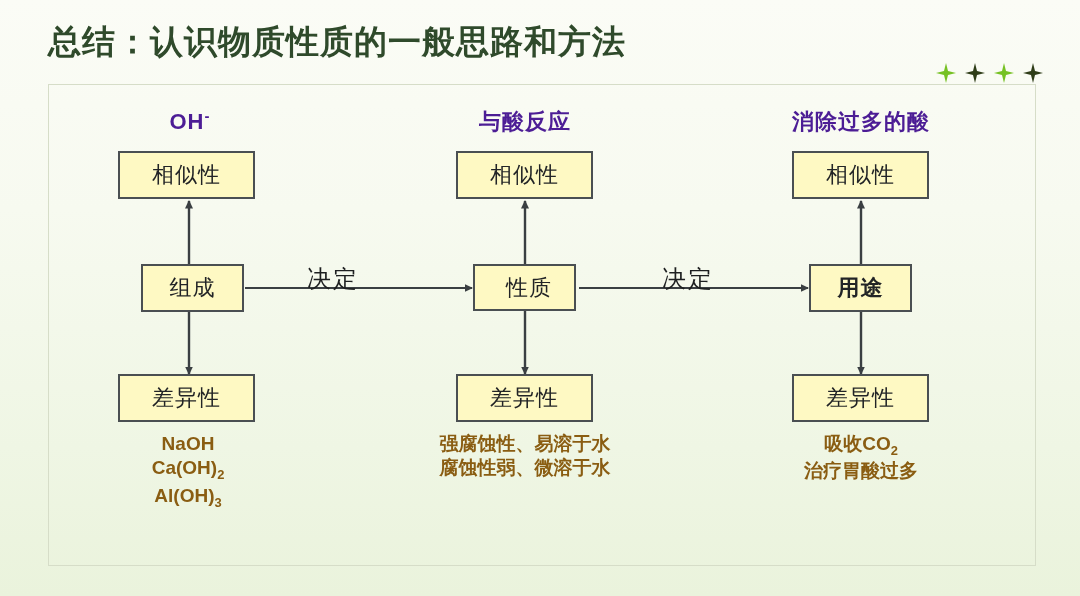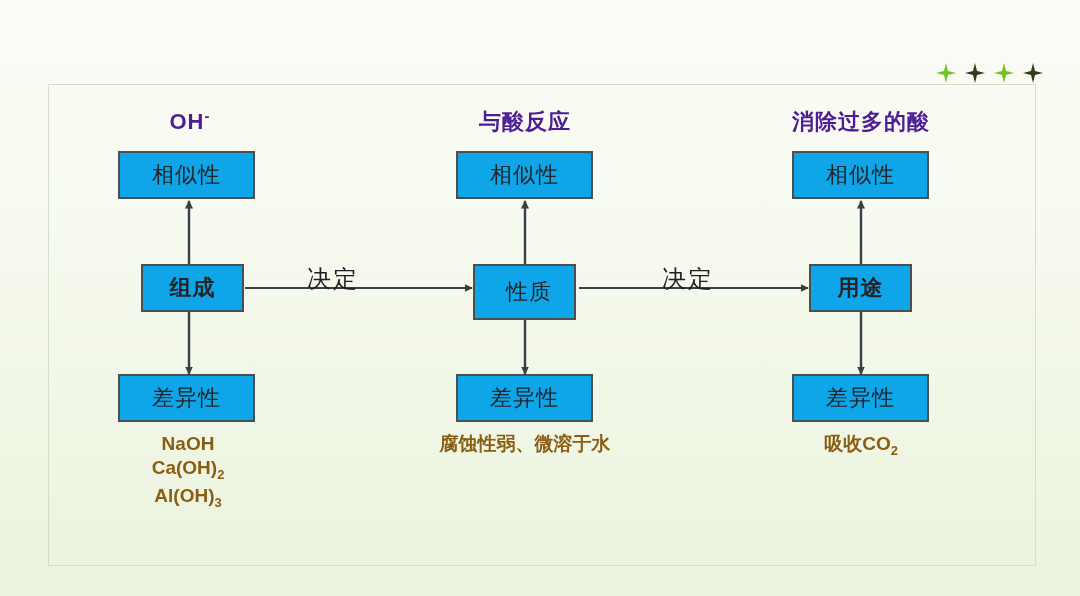--- a/index.html
+++ b/index.html
@@ -69,21 +69,21 @@
   .svg-layer {
     position: absolute;
     left: 0;
     top: 0;
   }
 
   
   .node {
     position: absolute;
     box-sizing: border-box;
-    background: #0ea5e9;
+    background: #fef9c3;
     border: 2px solid #4a4f52;
     display: flex;
     align-items: center;
     justify-content: center;
     font-family: "Liberation Sans", "DejaVu Sans", sans-serif;
     font-size: 22px;
     color: #222426;
     letter-spacing: 1px;
     white-space: nowrap;
   }
@@ -128,20 +128,21 @@
     font-size: 0.68em;
     vertical-align: sub;
   }
   .note-line { display: block; }
 </style>
 </head>
 <body>
 
 <div class="slide">
 
+  <div class="slide-title">总结：认识物质性质的一般思路和方法</div>
 
   <div class="diamonds">
     <span class="diamond d-light"></span>
     <span class="diamond d-dark"></span>
     <span class="diamond d-light"></span>
     <span class="diamond d-dark"></span>
   </div>
 
   <div class="frame">
 
@@ -170,52 +171,54 @@
 
         <line x1="530" y1="203" x2="759" y2="203" stroke="#3a3f42" stroke-width="2" marker-end="url(#ah)"></line>
       </svg>
 
       <div class="col-head" style="left:86px; top:22px; width:110px;">
         <span>OH</span><span class="sup">-</span>
       </div>
 
       <div class="node" style="left:69px; top:66px; width:137px; height:48px;">相似性</div>
 
-      <div class="node" style="left:92px; top:179px; width:103px; height:48px;font-weight:bold;">组成</div>
+      <div class="node" style="left:92px; top:179px; width:103px; height:48px;">组成</div>
 
       <div class="node" style="left:69px; top:289px; width:137px; height:48px;">差异性</div>
 
       <div class="note" style="left:60px; top:347px; width:158px;">
         <span class="note-line formula"><span>NaOH</span></span>
         <span class="note-line formula"><span>Ca(OH)</span><sub>2</sub></span>
         <span class="note-line formula"><span>Al(OH)</span><sub>3</sub></span>
       </div>
 
       <div class="col-head" style="left:406px; top:22px; width:140px;">与酸反应</div>
 
       <div class="node" style="left:407px; top:66px; width:137px; height:48px;">相似性</div>
 
-      <div class="node" style="left:424px; top:179px; width:103px; height:56px;padding-left:9px;">性质</div>
+      <div class="node" style="left:424px; top:179px; width:103px; height:47px;padding-left:9px;">性质</div>
 
       <div class="node" style="left:407px; top:289px; width:137px; height:48px;">差异性</div>
 
       <div class="note" style="left:336px; top:347px; width:280px;">
+        <span class="note-line">强腐蚀性、易溶于水</span>
         <span class="note-line">腐蚀性弱、微溶于水</span>
       </div>
 
       <div class="col-head" style="left:724px; top:22px; width:176px;">消除过多的酸</div>
 
       <div class="node" style="left:743px; top:66px; width:137px; height:48px;">相似性</div>
 
       <div class="node" style="left:760px; top:179px; width:103px; height:48px;font-weight:bold;">用途</div>
 
       <div class="node" style="left:743px; top:289px; width:137px; height:48px;">差异性</div>
 
       <div class="note" style="left:702px; top:347px; width:220px;">
         <span class="note-line"><span>吸收CO</span><sub>2</sub></span>
+        <span class="note-line">治疗胃酸过多</span>
       </div>
 
       <div class="edge-label" style="left:258px; top:160px;">决定</div>
 
       <div class="edge-label" style="left:613px; top:160px;">决定</div>
 
     </div>
   </div>
 </div>
 

